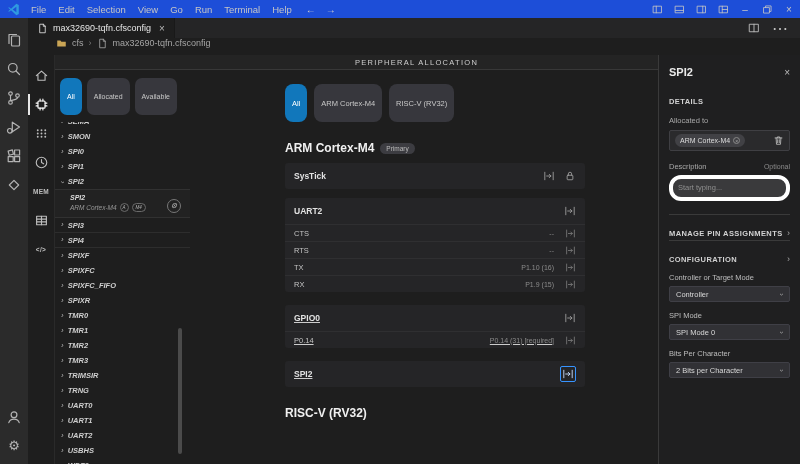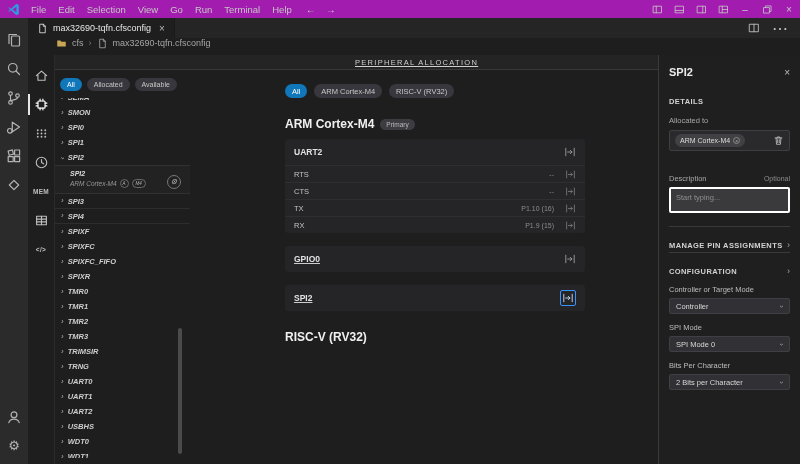--- a/index.html
+++ b/index.html
@@ -1,21 +1,21 @@
 <!DOCTYPE html>
 <html><head>
 <meta charset="utf-8">
 <style>
   html,body{margin:0;padding:0;width:800px;height:464px;background:#1e1e1e;overflow:hidden;
     font-family:"Liberation Sans",sans-serif;color:#ccc;-webkit-font-smoothing:antialiased;}
   .svgi{display:inline-flex;align-items:center;justify-content:center;}
   .svgi svg{stroke:currentColor;fill:none;stroke-width:1.2;stroke-linecap:round;stroke-linejoin:round;}
 
   
-  #titlebar{position:absolute;top:0;left:0;width:800px;height:18px;background:#a21caf;display:flex;
+  #titlebar{position:absolute;top:0;left:0;width:800px;height:18px;background:#1d4ed8;display:flex;
     align-items:center;font-size:9.5px;color:#c5c5c5;z-index:30;}
   #logo{width:13px;height:13px;margin:0 5px 0 7px;}
   .menu-item{padding:0 6px;height:18px;display:flex;align-items:center;border-radius:3px;}
   #nav-arrows{margin-left:8px;display:flex;gap:10px;font-size:10px;color:#cfcfcf;}
   #search-box{position:absolute;left:303px;top:2px;width:266px;height:13px;background:#252526;
     border:1px solid #4b4b4b;border-radius:3px;display:flex;align-items:center;justify-content:center;
     gap:4px;font-size:7.8px;color:#989898;}
   #win-icons{position:absolute;right:0;top:0;height:18px;display:flex;align-items:center;color:#c5c5c5;}
   #win-icons .wi{width:22px;height:18px;display:flex;align-items:center;justify-content:center;font-size:10px;}
   #win-icons .svgi svg{width:11px;height:11px;}
@@ -46,26 +46,26 @@
     align-items:center;padding-top:6px;box-sizing:border-box;border-right:1px solid #2a2a2a;}
   .rail-item{position:relative;width:27px;height:29px;display:flex;align-items:center;justify-content:center;color:#bdbdbd;}
   .rail-item svg{width:15px;height:15px;}
   .rail-item.active{color:#ffffff;}
   .rail-item.active::before{content:"";position:absolute;left:0;top:4px;width:2px;height:21px;background:#e7e7e7;}
   .rail-text{font-size:6.5px;font-weight:700;letter-spacing:.3px;color:#bdbdbd;}
 
   
   #ed-header{position:absolute;left:55px;top:55px;width:603px;height:15px;background:#242424;
     border-bottom:1px solid #383838;display:flex;align-items:center;box-sizing:border-box;}
-  #ed-header span{margin-left:300px;font-size:7.5px;letter-spacing:1.3px;color:#cfcfcf;text-decoration:underline;}
+  #ed-header span{margin-left:300px;font-size:7.5px;letter-spacing:1.3px;color:#cfcfcf;}
 
   
   #tree{position:absolute;left:55px;top:70px;width:135px;height:394px;overflow:hidden;}
   #tree-filters{display:flex;gap:5px;padding:8px 0 7px 5px;}
-  .chip{height:13px;border-radius:7px;padding:0 7px;display:flex;align-items:center;font-size:7px;
+  .chip{height:13px;border-radius:7px;padding:12px 7px;display:flex;align-items:center;font-size:7px;
     background:#37373d;color:#c8c8c8;white-space:nowrap;}
   .chip.sel{background:#1177bb;color:#fff;}
   #tree-list{overflow:hidden;height:360px;font-style:italic;}
   .tree-item{height:15px;display:flex;align-items:center;gap:4px;padding-left:6px;font-size:7.5px;
     font-weight:600;color:#cfcfcf;box-sizing:border-box;}
   .tree-item.partial{margin-top:-8px;}
   .tree-item.divider{border-bottom:1px solid #2d2d2d;}
   .chev{color:#8d8d8d;font-size:8px;line-height:1;display:inline-block;}
   .chev.down{transform:rotate(90deg);}
   .tree-child{position:relative;border-top:1px solid #313131;border-bottom:1px solid #313131;
@@ -113,21 +113,21 @@
   #alloc-box{margin-top:5px;height:21px;background:#2a2a2c;border:1px solid #3f3f43;border-radius:2px;
     display:flex;align-items:center;padding:0 5px;box-sizing:border-box;}
   #alloc-chip{height:13px;background:#414145;border-radius:8px;display:flex;align-items:center;gap:3px;
     padding:0 5px;font-size:7px;color:#dcdcdc;}
   #chip-x{width:7px;height:7px;border-radius:50%;font-size:5px;display:flex;align-items:center;justify-content:center;
     color:#aaa;border:1px solid #888;box-sizing:border-box;}
   #alloc-trash{margin-left:auto;color:#c2c2c2;}
   #alloc-trash svg{width:11px;height:11px;}
   #desc-row{display:flex;align-items:baseline;margin-top:11px;}
   #optional{margin-left:auto;font-size:7px;color:#8a8a8a;}
-  #desc-input{margin-top:4px;height:26px;background:#3a3a3c;border:2px solid #ffffff;border-radius:2px;
+  #desc-input{margin-top:4px;height:26px;background:#3a3a3c;border:4px solid #ffffff;border-radius:12px;
     font-size:7.5px;color:#8f8f8f;padding:4px 5px;box-sizing:border-box;}
   .rp-div{border-top:1px solid #3a3a3a;margin-top:13px;}
   .rp-navrow{display:flex;align-items:flex-end;height:23px;}
   .rp-navrow .chev{margin-left:auto;font-size:9px;color:#a8a8a8;}
   .field-label{font-size:7.5px;color:#bdbdbd;margin-top:9px;}
   .select{margin-top:4px;height:16px;background:#313135;border:1px solid #3f3f46;border-radius:2px;
     display:flex;align-items:center;padding:0 6px;font-size:7.5px;color:#d8d8d8;box-sizing:border-box;}
   .select .sel-chev{margin-left:auto;color:#a8a8a8;font-size:8px;transform:rotate(90deg);display:inline-block;}
 </style>
 </head>
@@ -442,40 +442,58 @@
         <span class="chip">ARM Cortex-M4</span>
         <span class="chip">RISC-V (RV32)</span>
       </div>
     <div id="sections">
         <div class="sec-title">
           <span>ARM Cortex-M4</span>
           <span class="primary-badge">Primary</span>
         </div>
         <div class="card">
           <div class="card-head">
+            <span>SysTick</span>
+            <span class="card-icons">
+              <span class="svgi">
+                <svg viewBox="0 0 16 16">
+                  <path d="M2.4 3v10M13.6 3v10M4.9 8h5.6M8.4 5.8L10.6 8l-2.2 2.2"></path>
+                </svg>
+              </span>
+              <span class="svgi">
+                <svg viewBox="0 0 16 16">
+                  <rect x="4.2" y="7" width="7.6" height="6" rx="1"></rect>
+                  <path d="M5.8 7V5.2a2.2 2.2 0 0 1 4.4 0V7"></path>
+                </svg>
+              </span>
+            </span>
+          </div>
+        </div>
+        <div class="card">
+          <div class="card-head">
             <span>UART2</span>
             <span class="card-icons">
               <span class="svgi">
                 <svg viewBox="0 0 16 16">
                   <path d="M2.4 3v10M13.6 3v10M4.9 8h5.6M8.4 5.8L10.6 8l-2.2 2.2"></path>
                 </svg>
               </span>
             </span>
           </div>
           <div class="card-row">
-            <span>RTS</span>
+            <span>CTS</span>
             <span class="row-val">--</span>
             <span class="svgi row-ic">
               <svg viewBox="0 0 16 16">
                 <path d="M2.4 3v10M13.6 3v10M4.9 8h5.6M8.4 5.8L10.6 8l-2.2 2.2"></path>
               </svg>
             </span>
           </div>
           <div class="card-row">
-            <span>CTS</span>
+            <span>RTS</span>
             <span class="row-val">--</span>
             <span class="svgi row-ic">
               <svg viewBox="0 0 16 16">
                 <path d="M2.4 3v10M13.6 3v10M4.9 8h5.6M8.4 5.8L10.6 8l-2.2 2.2"></path>
               </svg>
             </span>
           </div>
           <div class="card-row">
             <span>TX</span>
             <span class="row-val">P1.10 (16)</span>
@@ -499,20 +517,29 @@
           <div class="card-head">
             <span>GPIO0</span>
             <span class="card-icons">
               <span class="svgi">
                 <svg viewBox="0 0 16 16">
                   <path d="M2.4 3v10M13.6 3v10M4.9 8h5.6M8.4 5.8L10.6 8l-2.2 2.2"></path>
                 </svg>
               </span>
             </span>
           </div>
+          <div class="card-row">
+            <span>P0.14</span>
+            <span class="row-val">P0.14 (31) [required]</span>
+            <span class="svgi row-ic">
+              <svg viewBox="0 0 16 16">
+                <path d="M2.4 3v10M13.6 3v10M4.9 8h5.6M8.4 5.8L10.6 8l-2.2 2.2"></path>
+              </svg>
+            </span>
+          </div>
         </div>
         <div class="card gap">
           <div class="card-head">
             <span>SPI2</span>
             <span class="card-icons">
               <span class="svgi hl">
                 <svg viewBox="0 0 16 16">
                   <path d="M2.4 3v10M13.6 3v10M4.9 8h5.6M8.4 5.8L10.6 8l-2.2 2.2"></path>
                 </svg>
               </span>
@@ -538,21 +565,21 @@
       <span>ARM Cortex-M4</span>
       <span id="chip-x">×</span>
     </span>
     <span id="alloc-trash" class="svgi">
       <svg viewBox="0 0 16 16">
           <path d="M3 4.3h10M6.3 4.3V2.8h3.4v1.5M4.5 4.3l.6 9.2h5.8l.6-9.2M6.8 6.8v4.4M9.2 6.8v4.4"></path>
         </svg>
       </span>
   </div>
   <div id="desc-row">
-    <span class="rp-label" style="margin-top:12px">Description</span>
+    <span class="rp-label" style="margin-top:0">Description</span>
     <span id="optional">Optional</span>
   </div>
   <div id="desc-input">Start typing...</div>
   <div class="rp-div"></div>
   <div class="rp-navrow">
     <span class="rp-h">MANAGE PIN ASSIGNMENTS</span>
     <span class="chev">›</span>
   </div>
   <div class="rp-div" style="margin-top:2px"></div>
   <div class="rp-navrow">

